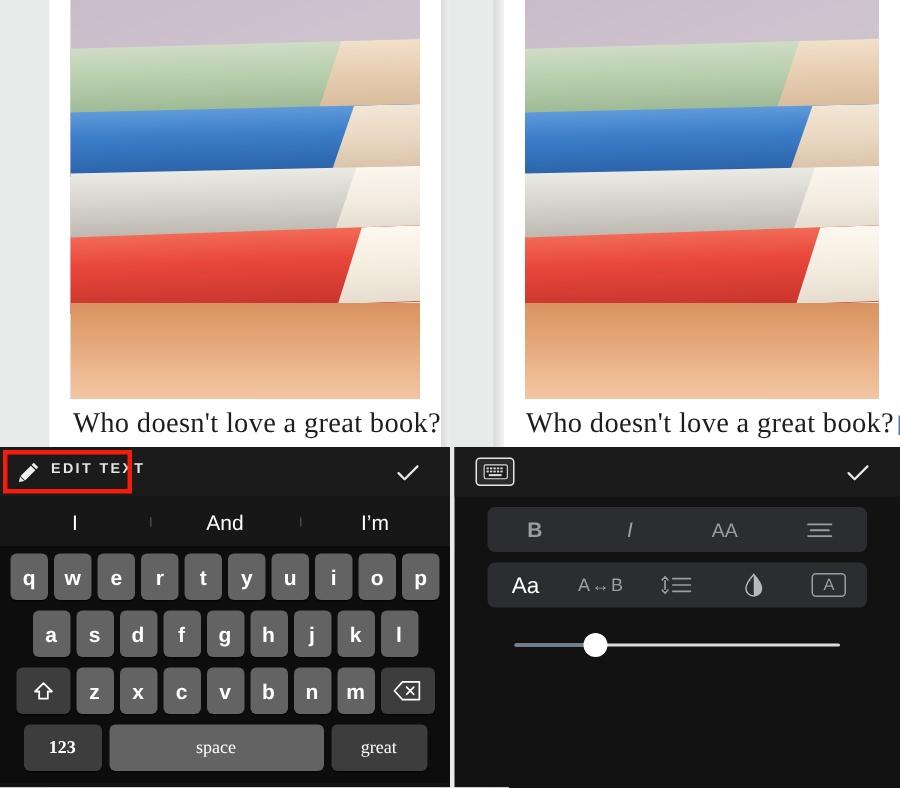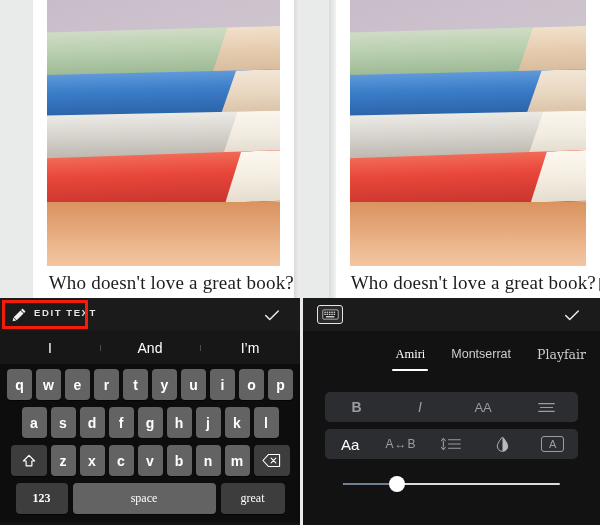--- a/index.html
+++ b/index.html
@@ -386,25 +386,20 @@
             </g>
           </svg>
         </div>
         <div class="check-btn">
           <svg viewBox="0 0 20 20" width="18" height="18">
             <path d="M3 10.5l4.5 4.5L17 5.5" stroke="#e8e8e8" stroke-width="1.7" fill="none" stroke-linecap="round" stroke-linejoin="round"></path>
           </svg>
         </div>
       </div>
 
-      <div class="fontbar">
-        <div class="font-opt font-amiri active">Amiri</div>
-        <div class="font-opt font-montserrat">Montserrat</div>
-        <div class="font-opt font-playfair">Playfair</div>
-      </div>
 
       <div class="toolrow">
         <div class="tool" style="font-weight:bold;">B</div>
         <div class="tool" style="font-style:italic;">I</div>
         <div class="tool" style="font-size:13px;">AA</div>
         <div class="tool">
           <svg viewBox="0 0 22 14" width="19" height="13">
             <g stroke="#9a9da1" stroke-width="1.4" stroke-linecap="round">
               <path d="M2 2.5h18"></path>
                 <path d="M4 7h14"></path>

